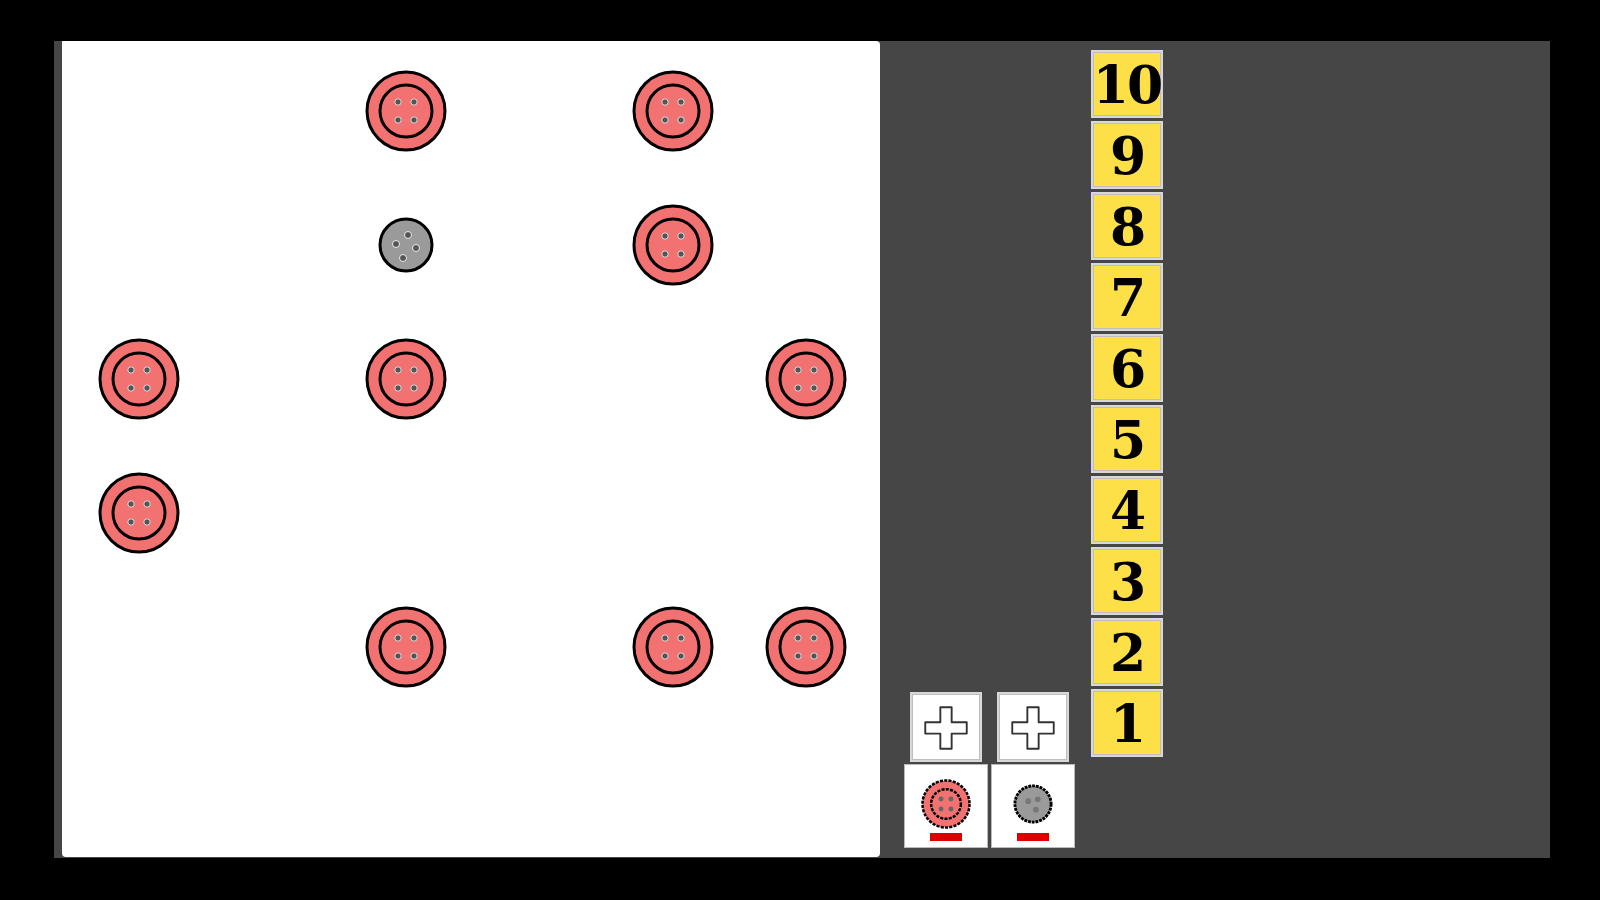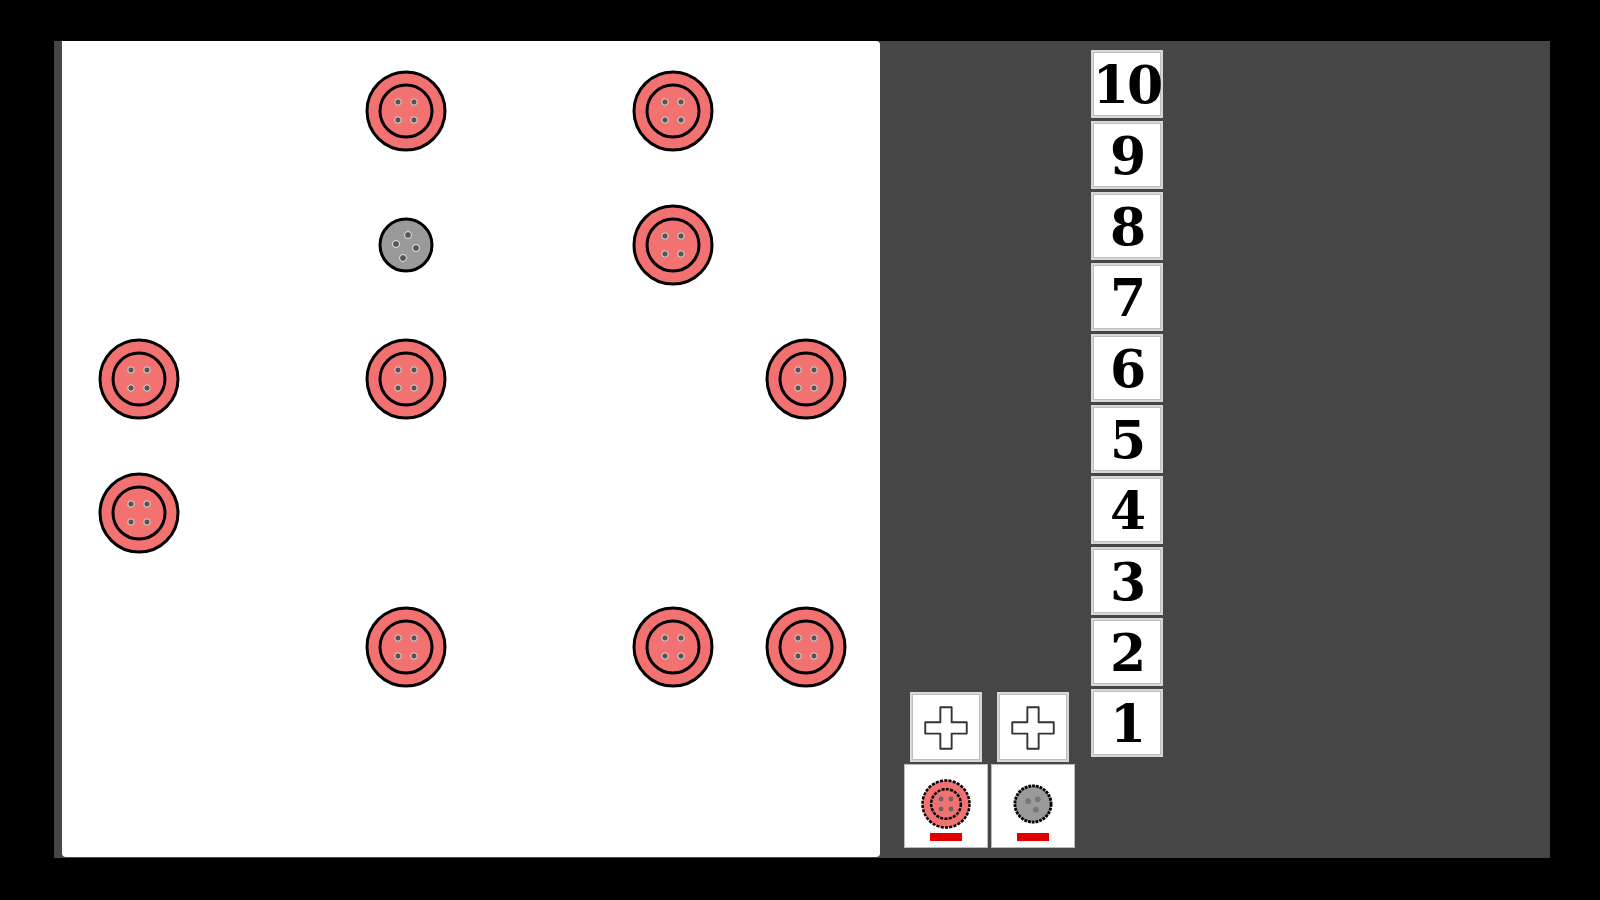--- a/index.html
+++ b/index.html
@@ -2,21 +2,21 @@
 <html><head>
   <meta charset="utf-8">
   <style>
     html, body { margin:0; padding:0; background:#000; }
     body { width:1600px; height:900px; position:relative; overflow:hidden; font-family:"DejaVu Serif", serif; }
     .panel { position:absolute; left:54px; top:41px; width:1496px; height:817px; background:#464646; }
     .board { position:absolute; left:62px; top:41px; width:818px; height:816px; background:#fff; border-radius:0 4px 4px 4px; }
     .btn-piece { position:absolute; width:84px; height:84px; border-radius:50%; box-sizing:border-box; }
     .btn-piece svg { width:100%; height:100%; display:block; }
     .numcol { position:absolute; left:1091px; top:50px; width:72px; }
-    .numcell { position:absolute; left:0; width:72px; height:68px; background:#ffffff; box-sizing:border-box; border:2px solid #d8d8d8; box-shadow: inset 0 0 0 1px #bdbdbd; display:flex; align-items:center; justify-content:center; font-weight:bold; font-size:52px; color:#000; font-family:"DejaVu Serif", serif; letter-spacing:-2px; cursor:pointer; }
+    .numcell { position:absolute; left:0; width:72px; height:68px; background:#fde047; box-sizing:border-box; border:2px solid #d8d8d8; box-shadow: inset 0 0 0 1px #bdbdbd; display:flex; align-items:center; justify-content:center; font-weight:bold; font-size:52px; color:#000; font-family:"DejaVu Serif", serif; letter-spacing:-2px; cursor:pointer; }
     .plus-btn { position:absolute; top:692px; width:72px; height:70px; background:#fff; box-sizing:border-box; border:2px solid #d8d8d8; box-shadow: inset 0 0 0 1px #bdbdbd; cursor:pointer; }
     .plus-btn svg { width:100%; height:100%; display:block; }
     .tray { position:absolute; top:764px; width:84px; height:84px; background:#fff; box-sizing:border-box; border:1px solid #bbb; cursor:pointer; }
     .tray .ic { position:absolute; left:50%; transform:translateX(-50%); top:13px; }
     .tray .minus { position:absolute; left:50%; transform:translateX(-50%); bottom:6px; width:32px; height:8px; }
   </style>
 </head>
 <body>
 
 <div class="panel"></div>

